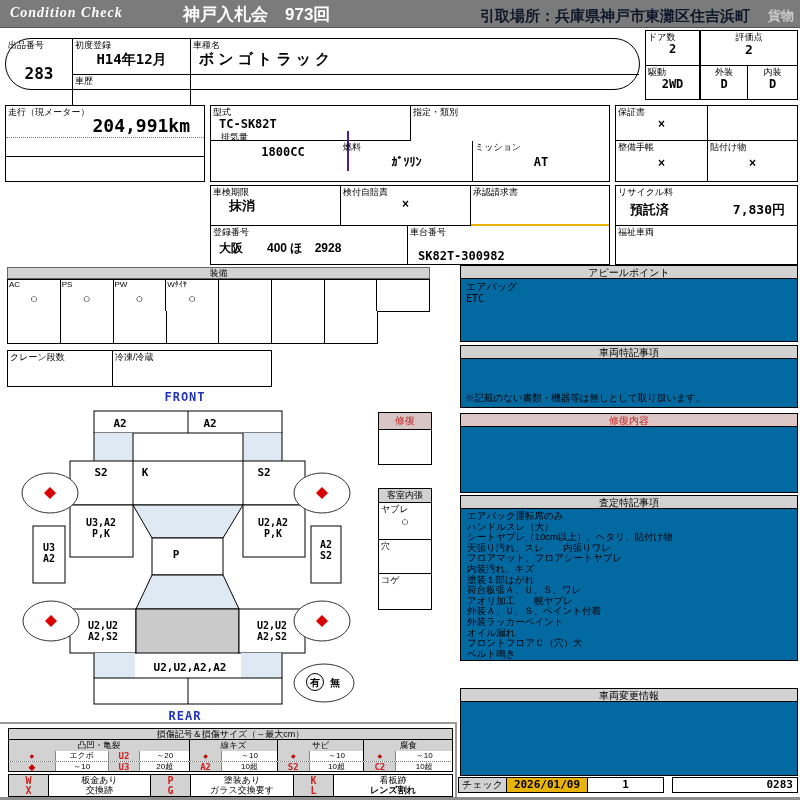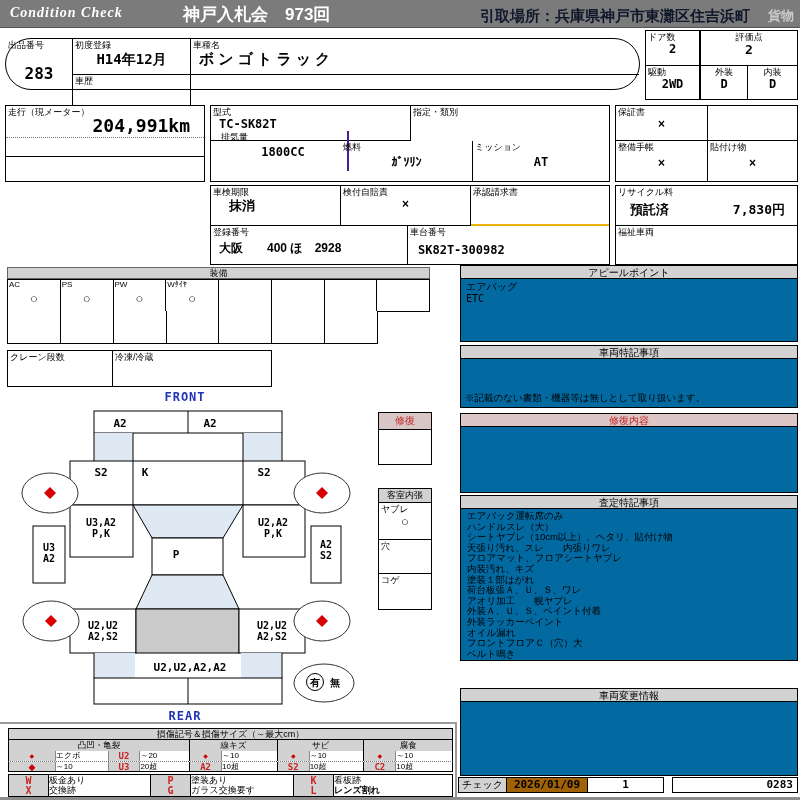--- a/index.html
+++ b/index.html
@@ -17,21 +17,21 @@
   .panel-hdr { height:13px; background:#d2d2d2; border-bottom:1px solid #000;
                text-align:center; font-size:10px; line-height:13px; }
   .panel-hdr.red { background:#dcc6c6; color:#c22222; }
   .flexrow { display:flex; }
   .eqcell { flex:1; border-right:1px solid #000; position:relative; }
   .eqcell:last-child { border-right:none; }
   .eqlbl { font-size:8px; line-height:9px; padding-left:1px; }
   .eqmark { position:absolute; left:0; right:0; top:11px; text-align:center; font-size:13px; }
   .lg-sym { background:#d2d2d2; color:#cc0000; text-align:center; }
   .lg-code { background:#d2d2d2; color:#cc2222; font-family:"DejaVu Sans Mono",monospace; font-weight:bold; text-align:center; }
-  .lg-txt { text-align:left; }
+  .lg-txt { text-align:center; }
   svg text { font-family:"DejaVu Sans Mono","Liberation Mono",monospace; font-weight:bold; }
 </style>
 </head>
 <body>
 
 <div id="page">
 
   <div class="abs" style="left:0;top:0;width:800px;height:28px;background:#7b7b7b;border-bottom:1px solid #555;">
     <span class="abs" style="left:10px;top:5px;color:#fff;font-style:italic;font-weight:bold;font-size:14px;letter-spacing:1px;font-family:'Liberation Serif',serif;">Condition  Check</span>
     <span class="abs jpb" style="left:183px;top:3px;color:#fff;font-size:17px;">神戸入札会　973回</span>
@@ -143,21 +143,21 @@
     <div class="cell" style="left:260px;top:0;width:138px;height:40px;border-bottom:2px solid #eab308;">
       <div class="lbl">承認請求書</div>
       <div class="val"></div>
     </div>
     <div class="cell" style="left:0;top:40px;width:197px;height:38px;border-right:1px solid #000;">
       <div class="lbl">登録番号</div>
       <div class="jpb" style="font-size:12px;padding-left:8px;margin-top:3px;">大阪　　400 ほ　2928</div>
     </div>
     <div class="cell" style="left:197px;top:40px;width:201px;height:38px;">
       <div class="lbl">車台番号</div>
-      <div class="val" style="font-size:12px;padding-left:10px;margin-top:6px;">SK82T-300982</div>
+      <div class="val" style="font-size:12px;padding-left:10px;margin-top:12px;">SK82T-300982</div>
     </div>
   </div>
 
   <div class="box" style="left:615px;top:185px;width:183px;height:80px;">
     <div class="cell" style="left:0;top:0;width:181px;height:40px;border-bottom:1px solid #000;">
       <div class="lbl">リサイクル料</div>
       <span class="jpb abs" style="left:14px;top:15px;font-size:13px;">預託済</span>
       <span class="val abs" style="right:12px;top:15px;font-size:13px;">7,830円</span>
     </div>
     <div class="cell" style="left:0;top:40px;width:181px;height:38px;">
@@ -242,21 +242,21 @@
       <div>フロントフロアＣ（穴）大</div>
       <div>ベルト鳴き</div>
     </div>
   </div>
 
   <div class="panel" style="top:688px;height:88px;">
     <div class="panel-hdr">車両変更情報</div>
   </div>
 
   <div class="abs ctr" style="left:458px;top:777px;width:49px;height:16px;background:#d2d2d2;border:1px solid #000;font-size:10px;line-height:14px;">チェック</div>
-  <div class="abs ctr val" style="left:506px;top:777px;width:82px;height:16px;border:1px solid #000;background:#a16207;font-size:11px;line-height:14px;">2026/01/09</div>
+  <div class="abs ctr val" style="left:506px;top:777px;width:82px;height:16px;border:1px solid #000;background:#eab308;font-size:11px;line-height:14px;">2026/01/09</div>
   <div class="abs ctr val" style="left:587px;top:777px;width:77px;height:16px;border:1px solid #000;background:#fff;font-size:11px;line-height:14px;">1</div>
   <div class="abs val" style="left:672px;top:777px;width:126px;height:16px;border:1px solid #000;background:#fff;font-size:11px;line-height:14px;text-align:right;padding-right:4px;">0283</div>
 
   <div class="abs" style="left:0;top:722px;width:457px;height:2px;background:#9a9a9a;"></div>
   <div class="abs" style="left:455px;top:722px;width:2px;height:75px;background:#9a9a9a;"></div>
   <div class="abs" style="left:0;top:797px;width:800px;height:3px;background:#8d8d8d;"></div>
 
   <div class="abs ctr" style="left:8px;top:728px;width:445px;height:12px;background:#d2d2d2;border:1px solid #000;font-size:9px;line-height:11px;">損傷記号＆損傷サイズ（～最大cm）</div>
   <div class="abs flexrow" style="left:8px;top:740px;width:445px;height:11px;border-left:1px solid #000;border-right:1px solid #000;background:#d2d2d2;">
     <div class="ctr" style="width:182px;border-right:1px solid #000;font-size:8.5px;line-height:11px;">凸凹・亀裂</div>

